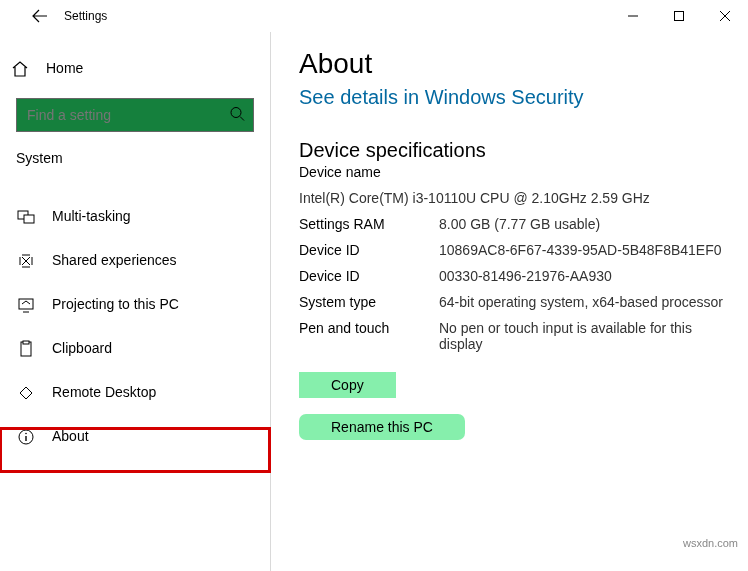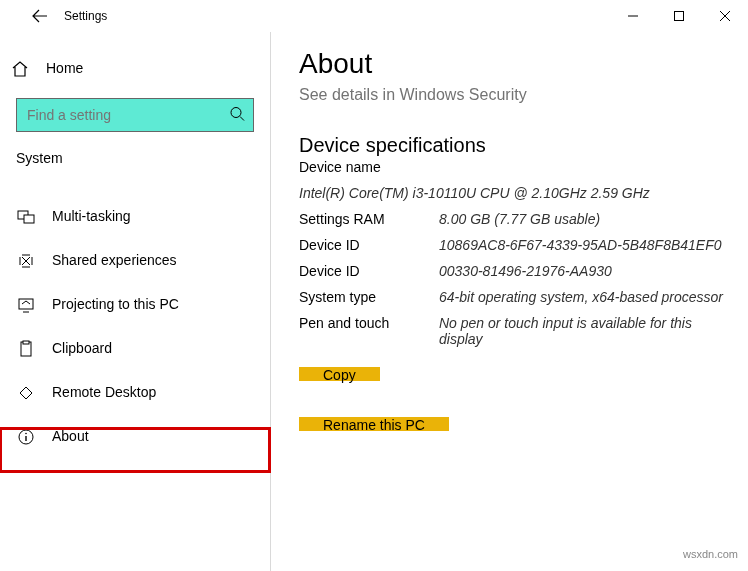--- a/index.html
+++ b/index.html
@@ -15,46 +15,46 @@
 
     .content { display: flex; height: calc(571px - 32px); }
 
     
     .sidebar { width: 270px; padding: 20px 0 0 0; position: relative; }
     .home-row { display: flex; align-items: flex-start; padding: 8px 10px; cursor: pointer; }
     .home-row .icon { width: 20px; display: flex; justify-content: center; margin-right: 16px; }
     .home-row .label { font-size: 14px; }
 
     .search-wrap { margin: 12px 16px 18px 16px; position: relative; border: 1px solid #666; }
-    .search-wrap input { width: 100%; height: 32px; border: none; padding: 0 36px 0 10px; font-size: 14px; outline: none; background: #5eead4; }
+    .search-wrap input { width: 100%; height: 32px; border: none; padding: 0 36px 0 10px; font-size: 14px; outline: none; background: #15803d; }
     .search-wrap .search-icon { position: absolute; right: 8px; top: 50%; transform: translateY(-50%); pointer-events: none; }
 
     .section-header { font-weight: 400; font-size: 14px; padding: 0 16px 10px 16px; }
 
     .nav { margin-top: 32px; }
     .nav-item { display: flex; align-items: flex-start; height: 44px; padding: 0 16px; cursor: pointer; }
     .nav-item .icon { width: 20px; display: flex; justify-content: center; margin-right: 16px; }
     .nav-item .label { font-size: 14px; }
     .nav-item.selected { outline: 3px solid #d40000; outline-offset: -2px; }
 
     
     .main { flex: 1; padding: 16px 20px 0 28px; border-left: 1px solid #d9d9d9; overflow: hidden; }
     .page-title { font-size: 28px; font-weight: 400; margin-bottom: 6px; }
-    .sec-link { color: #737373; font-size: 16px; cursor: pointer; }
+    .sec-link { color: #0369a1; font-size: 20px; cursor: pointer; }
     .section-title { font-size: 20px; font-weight: 400; margin-top: 30px; margin-bottom: 2px; }
 
     .specs { font-size: 14px; }
     .spec-row { display: flex; margin-bottom: 10px; gap: 28px; }
     .spec-key { width: 112px; flex-shrink: 0; color: #000; }
-    .spec-val { flex: 1; color: #333; font-style: italic; }
-
-    .btn { background: #eab308; border: none; height: 14px; padding: 0 24px; font-size: 14px; cursor: pointer; margin-top: 10px; }
-    .btn ~ .btn { margin-top: 34px; }
-
-    .source-label { position: absolute; bottom: 11px; right: 10px; font-size: 11px; color: #888; }
+    .spec-val { flex: 1; color: #333; }
+
+    .btn { background: #86efac; border: none; height: 26px; padding: 0 32px; font-size: 14px; cursor: pointer; margin-top: 10px; }
+    .btn ~ .btn { margin-top: 16px; border-radius: 7px; }
+
+    .source-label { position: absolute; bottom: 22px; right: 10px; font-size: 11px; color: #888; }
   </style>
 </head>
 <body>
 
 <div class="titlebar">
   <div class="back-btn">
     <svg width="16" height="16" viewBox="0 0 16 16">
         <path d="M7 2 L1 8 L7 14 M1 8 L15 8" stroke="#000" stroke-width="1.2" fill="none"></path>
       </svg>
   </div>

